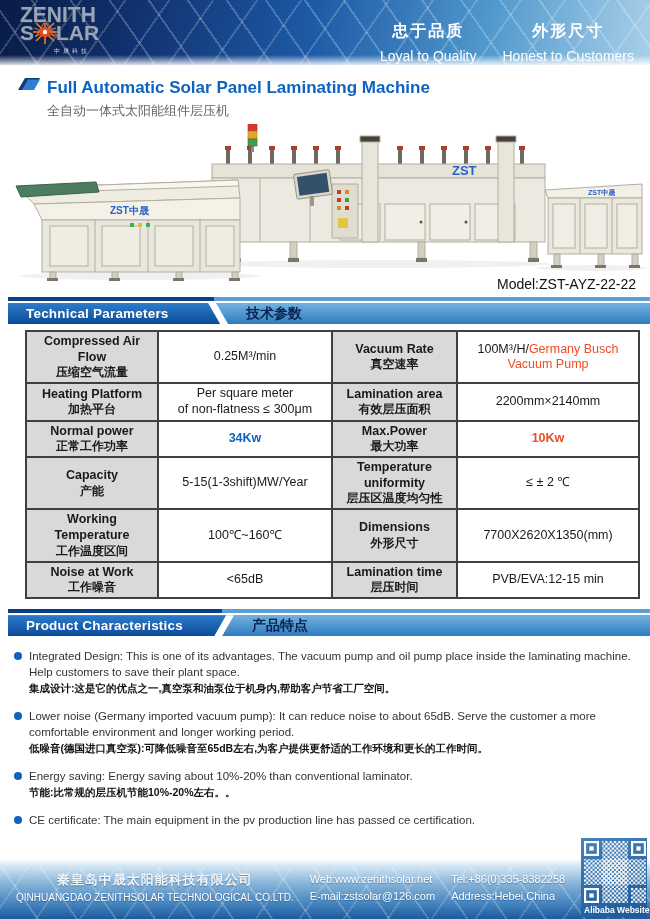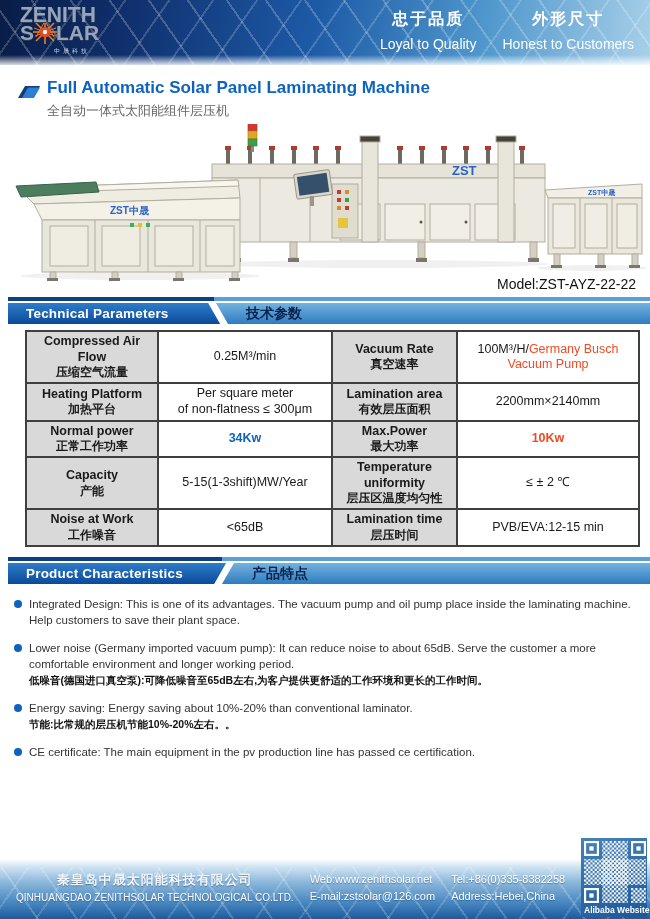--- a/index.html
+++ b/index.html
@@ -24,27 +24,27 @@
   }
   .logo { position:absolute; left:20px; top:4px; line-height:1; }
   .logo .l1 {
     font-weight:bold; font-size:21px; letter-spacing:0px; color:#97a5bb;
     text-shadow:0 1px 0 #2c3a55, 0 0 1px #2c3a55; transform:scaleY(1.05);
   }
   .logo .l2 { display:flex; align-items:center; font-weight:bold; font-size:21px; color:#97a5bb;
     text-shadow:0 1px 0 #2c3a55, 0 0 1px #2c3a55; margin-top:-6px; }
   .logo .sub { font-size:6px; color:#c9d3e2; letter-spacing:3px; margin:3px 0 0 34px; }
   .sun { width:26px; height:26px; margin:0 -2px; }
-  .slogans { position:absolute; right:16px; top:9px; display:flex; gap:26px; text-align:center; }
+  .slogans { position:absolute; right:16px; top:21px; display:flex; gap:26px; text-align:center; }
   .slogans .zh { font-size:16px; font-weight:bold; color:#ffffff; letter-spacing:2px; }
   .slogans .en { font-size:14px; color:#ffffff; margin-top:6px; white-space:nowrap; }
 
   
   .title-block { margin:13px 0 0 18px; }
-  .title-row { display:flex; align-items:flex-end; gap:7px; }
+  .title-row { display:flex; align-items:flex-start; gap:7px; }
   .title-row svg { flex:0 0 auto; }
   .title-en { font-size:17px; font-weight:bold; color:var(--accent-blue,#0e63c0); }
   .title-zh { font-size:13px; color:#666; margin:4px 0 0 29px; }
 
   
   .machine { display:block; margin-top:4px; }
 
   .model-line { height:18px; margin-top:-6px; padding-right:14px; text-align:right;
     font-size:14px; color:#111; }
 
@@ -363,20 +363,30 @@
       <tr class="rh5">
         <td class="lab"><span>Capacity</span><span class="zh">产能</span></td>
         <td>
             <span class="vline">5-15(1-3shift)MW/Year</span>
           </td>
         <td class="lab"><span>Temperature uniformity</span><span class="zh">层压区温度均匀性</span></td>
         <td>
             <span class="vline">≤ ± 2 ℃</span>
           </td>
       </tr>
+      <tr class="rh6">
+        <td class="lab"><span>Working Temperature</span><span class="zh">工作温度区间</span></td>
+        <td>
+            <span class="vline">100℃~160℃</span>
+          </td>
+        <td class="lab"><span>Dimensions</span><span class="zh">外形尺寸</span></td>
+        <td>
+            <span class="vline">7700X2620X1350(mm)</span>
+          </td>
+      </tr>
       <tr class="rh7">
         <td class="lab"><span>Noise at Work</span><span class="zh">工作噪音</span></td>
         <td>
             <span class="vline">&lt;65dB</span>
           </td>
         <td class="lab"><span>Lamination time</span><span class="zh">层压时间</span></td>
         <td>
             <span class="vline">PVB/EVA:12-15 min</span>
           </td>
       </tr>
@@ -390,20 +400,21 @@
       <div class="seg-gap"></div>
       <div class="seg-dark">Product Characteristics</div>
     </div>
   </div>
 
   <ul class="features">
     <li>
       <span class="dot"></span>
       <div>
           <div class="en">Integrated Design: This is one of its advantages. The vacuum pump and oil pump place inside the laminating machine. Help customers to save their plant space.</div>
+           <div class="zh">集成设计:这是它的优点之一,真空泵和油泵位于机身内,帮助客户节省工厂空间。</div>
         </div>
     </li>
     <li>
       <span class="dot"></span>
       <div>
           <div class="en">Lower noise (Germany imported vacuum pump): It can reduce noise to about 65dB. Serve the customer a more comfortable environment and longer working period.</div>
            <div class="zh">低噪音(德国进口真空泵):可降低噪音至65dB左右,为客户提供更舒适的工作环境和更长的工作时间。</div>
         </div>
     </li>
     <li>

